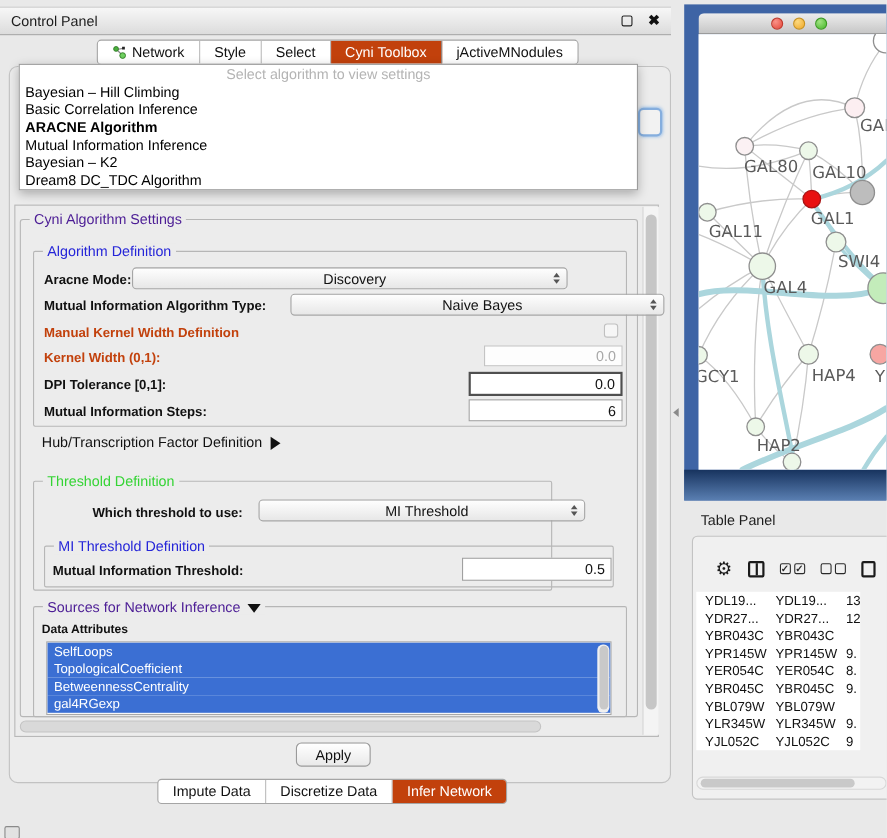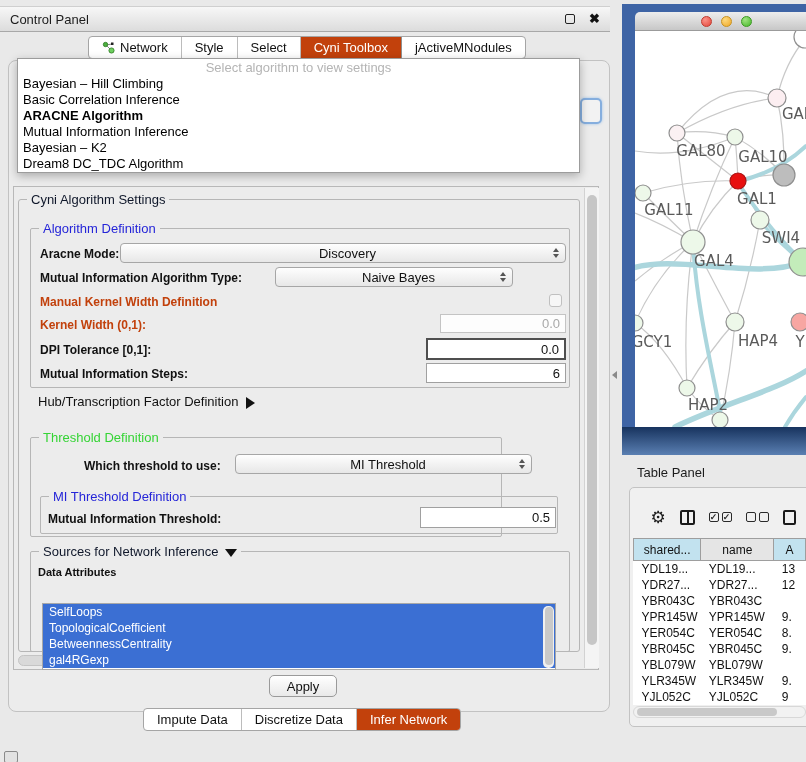--- a/index.html
+++ b/index.html
@@ -33,21 +33,21 @@
   .focus-frag { left:580px; top:98px; width:22px; height:26px; border:2px solid #85aede;
     border-radius:5px; box-shadow:0 0 3px #9cc0e8; z-index:5; background:#f2f2f2; }
 
   
   .scrollpane { left:13px; top:186px; width:586px; height:484px; border:1px solid #b8b8b8; background:#ececec; }
   .vscroll { left:584px; top:188px; width:15px; height:480px; background:#f4f4f4; border-left:1px solid #d2d2d2; }
   .vthumb { left:2px; top:7px; width:10px; height:450px; background:#c6c6c6; border-radius:5px; }
   .hscroll-pill { left:18px; top:655px; width:474px; height:11px; background:#d9d9d9; border:1px solid #c4c4c4; border-radius:6px; }
 
   .group { border:1px solid #b6b6b6; border-radius:2px; }
-  .legend { position:absolute; top:-8px; left:8px; background:#ececec; padding:0 4px; font-size:13px; color:#0f172a; white-space:nowrap; }
+  .legend { position:absolute; top:-8px; left:8px; background:#ececec; padding:0 4px; font-size:13px; color:#4c1d95; white-space:nowrap; }
   .legend.blue { color:#2525d8; }
   .legend.green { color:#35d435; }
 
   .lbl { font-size:12px; font-weight:bold; color:#111; white-space:nowrap; }
   .lbl.dis { color:#c2410c; }
 
   .combo { background:linear-gradient(#fefefe,#e7e7e7); border:1px solid #a6a6a6; border-radius:4px;
     font-size:13px; color:#111; display:flex; align-items:center; padding-left:9px; height:20px; position:absolute; }
   .stepper { position:absolute; right:6px; top:50%; transform:translateY(-50%); display:flex; flex-direction:column; gap:2px; }
   .stepper .up { width:0; height:0; border-left:3.5px solid transparent; border-right:3.5px solid transparent; border-bottom:4px solid #555; }
@@ -153,29 +153,29 @@
 <div class="abs hscroll-pill"></div>
 
 <div class="abs group" style="left:18px; top:199px; width:562px; height:453px; border-radius:3px;">
   <span class="legend">Cyni Algorithm Settings</span>
 </div>
 
 <div class="abs group" style="left:30px; top:228px; width:540px; height:160px;">
   <span class="legend blue">Algorithm Definition</span>
 </div>
 <span class="abs lbl" style="left:40px; top:247px;">Aracne Mode:</span>
-<div class="abs combo" style="left:120px; top:243px; width:446px;">
+<div class="abs combo" style="left:120px; top:243px; width:396px;">
   <span>Discovery</span>
   <span class="stepper">
       <span class="up"></span>
       <span class="dn"></span>
     </span>
 </div>
 <span class="abs lbl" style="left:40px; top:271px;">Mutual Information Algorithm Type:</span>
-<div class="abs combo" style="left:275px; top:267px; width:238px;">
+<div class="abs combo" style="left:264px; top:267px; width:340px;">
   <span>Naive Bayes</span>
   <span class="stepper">
       <span class="up"></span>
       <span class="dn"></span>
     </span>
 </div>
 <span class="abs lbl dis" style="left:40px; top:295px;">Manual Kernel Width Definition</span>
 <div class="checkbox" style="left:549px; top:294px;"></div>
 <span class="abs lbl dis" style="left:40px; top:318px;">Kernel Width (0,1):</span>
 <div class="tfield dis" style="left:440px; top:314px; width:126px; height:19px;">
@@ -210,21 +210,21 @@
 </div>
 <span class="abs lbl" style="left:48px; top:512px;">Mutual Information Threshold:</span>
 <div class="tfield" style="left:420px; top:507px; width:136px; height:21px;">
   <span>0.5</span>
 </div>
 
 <div class="abs group" style="left:30px; top:551px; width:540px; height:101px;">
   <span class="legend"><span>Sources for Network Inference</span><span class="tri-down"></span></span>
 </div>
 <span class="abs lbl" style="left:38px; top:566px; font-size:11px;">Data Attributes</span>
-<div class="attr-list" style="left:42px; top:583px; width:514px; height:67px;margin-top:20px;">
+<div class="attr-list" style="left:42px; top:583px; width:514px; height:67px;">
   <div class="attr-item">SelfLoops</div>
   <div class="attr-item">TopologicalCoefficient</div>
   <div class="attr-item">BetweennessCentrality</div>
   <div class="attr-item">gal4RGexp</div>
   <div class="list-scroll">
       <div class="list-thumb"></div>
     </div>
 </div>
 
 <div class="abs apply-btn">
@@ -348,25 +348,20 @@
       <span class="mini-cb">✓</span>
     </span>
   <span class="cb-pair">
       <span class="mini-cb"></span>
       <span class="mini-cb"></span>
     </span>
   <span class="doc-icon"></span>
 </div>
 <table class="tp">
   <tbody>
-      <tr>
-    <th class="blue" style="width:70px;">shared...</th>
-    <th class="gray" style="width:80px;">name</th>
-    <th class="blue" style="width:40px;">A</th>
-  </tr>
   <tr>
         <td>YDL19...</td>
         <td>YDL19...</td>
         <td>13</td>
       </tr>
   <tr>
         <td>YDR27...</td>
         <td>YDR27...</td>
         <td>12</td>
       </tr>

